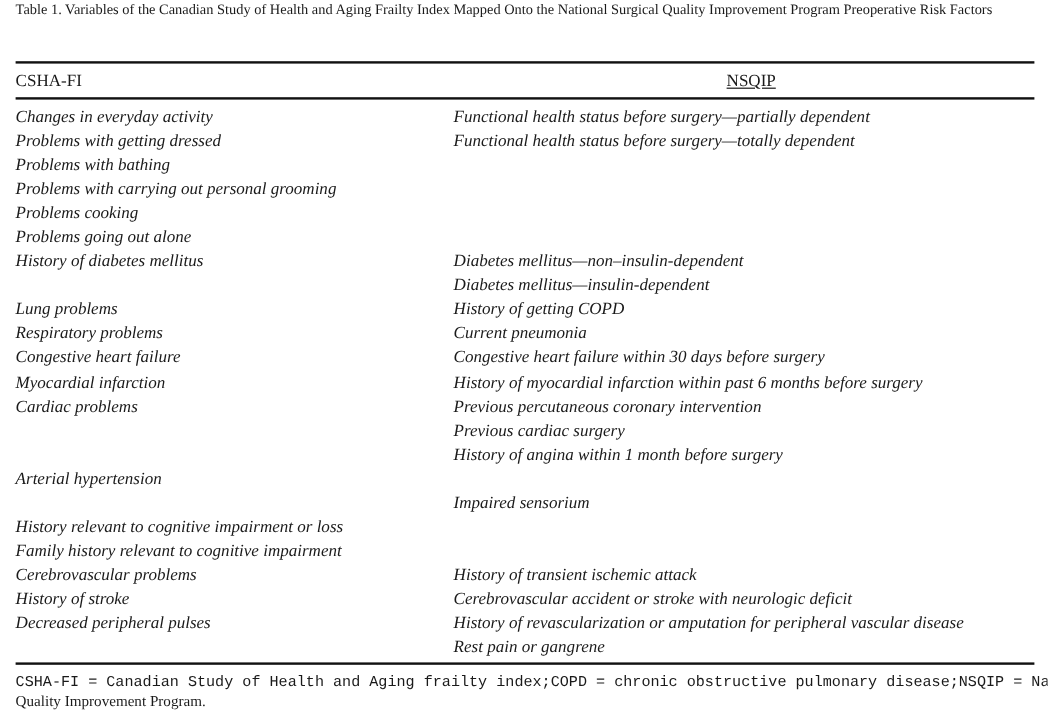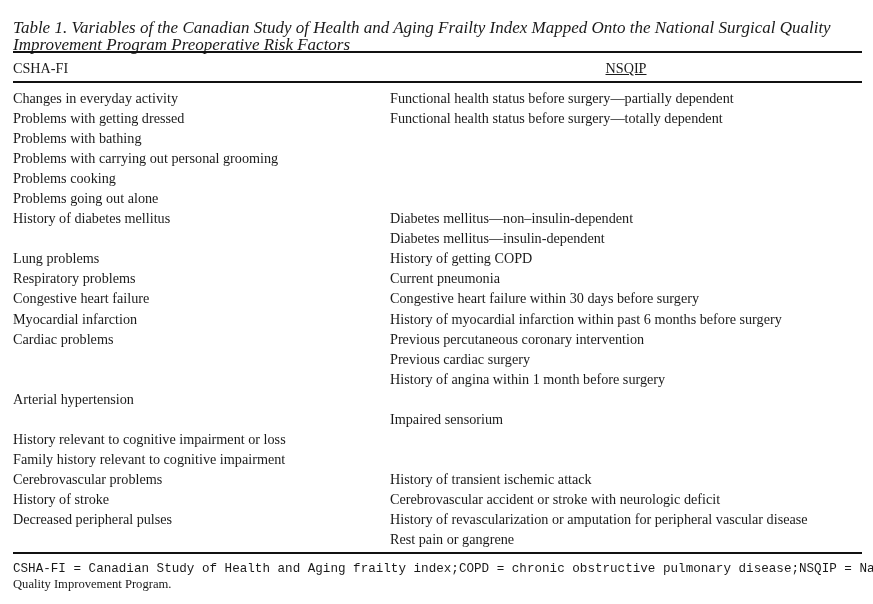--- a/index.html
+++ b/index.html
@@ -2,34 +2,34 @@
 <html><head>
 <meta charset="utf-8">
 <style>
   html, body { margin: 0; padding: 0; background: #ffffff; }
   body {
     width: 873px; height: 604px; position: relative; overflow: hidden;
     font-family: "Liberation Serif", "DejaVu Serif", serif;
     color: #1a1a1a;
   }
   .caption {
-    position: absolute; left: 13px; top: 19px; width: 850px;
-    font-style: italic; font-size: 17px; line-height: 17px;
+    position: absolute; left: 13px; top: 0; width: 850px;
+    font-size: 12px; line-height: 17px;
   }
   .rule { position: absolute; left: 13px; width: 849px; background: #111; }
   .rule.top { top: 51px; height: 2px; }
   .rule.mid { top: 81px; height: 1.5px; }
   .rule.bot { top: 552px; height: 2px; }
   .hdr { position: absolute; top: 60px; font-size: 14.2px; line-height: 17px; }
   .hdr.c1 { left: 13px; }
   .hdr.c2 { left: 390px; width: 472px; text-align: center; text-decoration: underline; }
   .rows { position: absolute; left: 13px; top: 88px; width: 849px; }
-  .row { position: relative; height: 20.05px; font-size: 14.2px; line-height: 20px; }
+  .row { position: relative; height: 20.05px; font-size: 14.2px; line-height: 20px; font-style: italic; }
   .row .c1 { position: absolute; left: 0; white-space: nowrap; }
-  .row .c2 { position: absolute; left: 377px; white-space: nowrap; text-align: right; }
+  .row .c2 { position: absolute; left: 365px; white-space: nowrap; text-align: right; }
   .foot {
     position: absolute; left: 13px; top: 562px; width: 852px;
     font-size: 12.6px; line-height: 15px;
   }
   .foot .l1 { display: flex; justify-content: space-between; white-space: nowrap; font-family: Liberation Mono, monospace; }
 </style>
 </head>
 <body>
 
 <div class="caption">Table 1. Variables of the Canadian Study of Health and Aging Frailty Index Mapped Onto the National Surgical Quality Improvement Program Preoperative Risk Factors</div>

